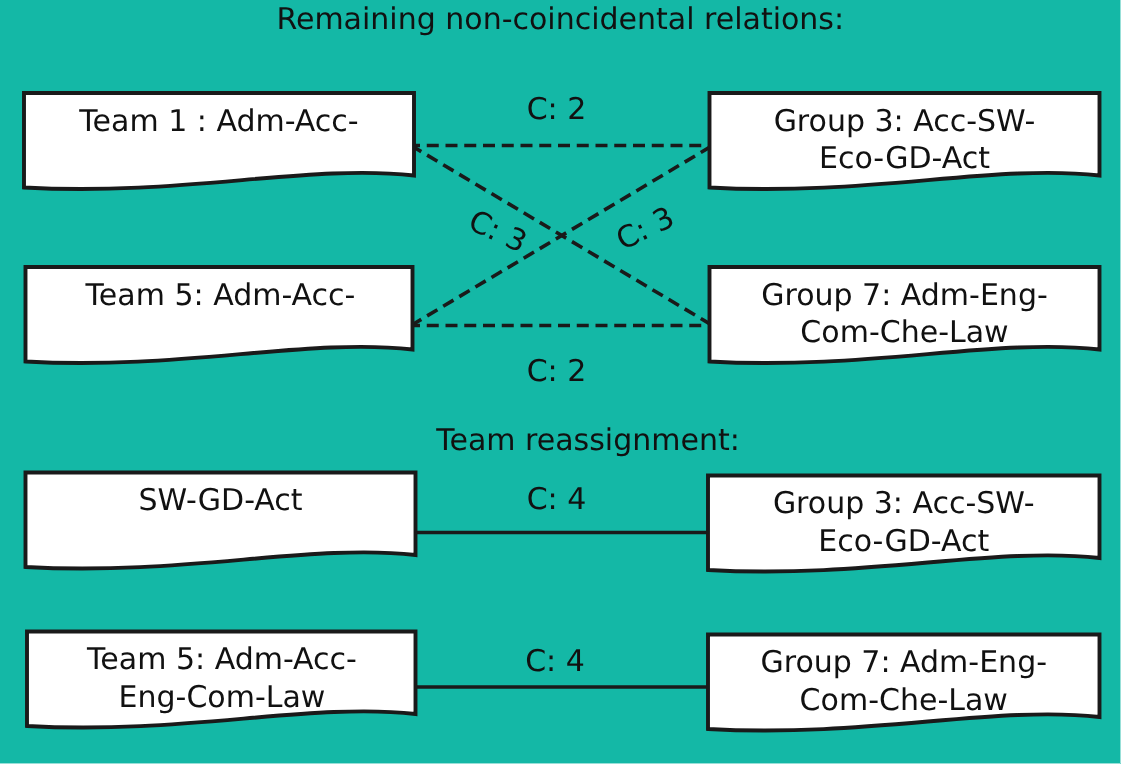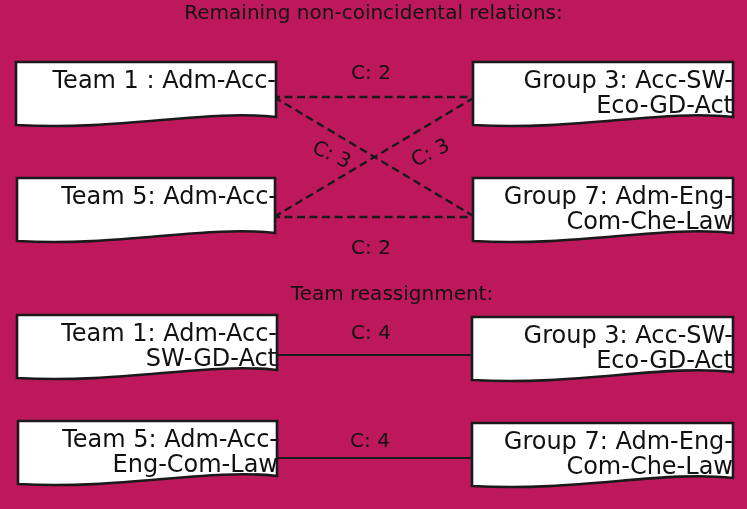--- a/index.html
+++ b/index.html
@@ -1,40 +1,40 @@
 <!DOCTYPE html>
 <html><head>
 <meta charset="utf-8">
 <style>
   html, body { margin: 0; padding: 0; background: #ffffff; }
   .canvas {
     position: relative;
     width: 747px;
     height: 509px;
-    background: #be185d;
+    background: #14b8a6;
     font-family: "DejaVu Sans", "Liberation Sans", sans-serif;
     color: #111111;
     overflow: hidden;
   }
   .layer { position: absolute; left: 0; top: 0; }
   .section-title {
     position: absolute;
     text-align: center;
     font-size: 20px;
     line-height: 24px;
     white-space: nowrap;
   }
   .title-1 { left: 0; top: 6; width: 747px; }
   .title-2 { left: 192px; top: 281px; width: 400px; text-align: center; }
   .node-label {
     position: absolute;
     width: 260px;
     padding-top: 6px;
-    text-align: right;
-    font-size: 24px;
+    text-align: center;
+    font-size: 20px;
     line-height: 25px;
   }
   .node-line { white-space: nowrap; }
   .rel-label {
     position: absolute;
     width: 84px;
     height: 24px;
     text-align: center;
     font-size: 20px;
     line-height: 24px;
@@ -95,21 +95,20 @@
     <div class="node-line">Group 7: Adm-Eng-</div>
     <div class="node-line">Com-Che-Law</div>
   </div>
 
   <div class="rel-label lbl-c2-top">C: 2</div>
   <div class="rel-label lbl-c3-left">C: 3</div>
   <div class="rel-label lbl-c3-right">C: 3</div>
   <div class="rel-label lbl-c2-bottom">C: 2</div>
 
   <div class="node-label" style="left:17px; top:315px;">
-    <div class="node-line">Team 1: Adm-Acc-</div>
     <div class="node-line">SW-GD-Act</div>
   </div>
   <div class="node-label" style="left:472px; top:317px; width:261px;">
     <div class="node-line">Group 3: Acc-SW-</div>
     <div class="node-line">Eco-GD-Act</div>
   </div>
   <div class="node-label" style="left:18px; top:421px;">
     <div class="node-line">Team 5: Adm-Acc-</div>
     <div class="node-line">Eng-Com-Law</div>
   </div>

